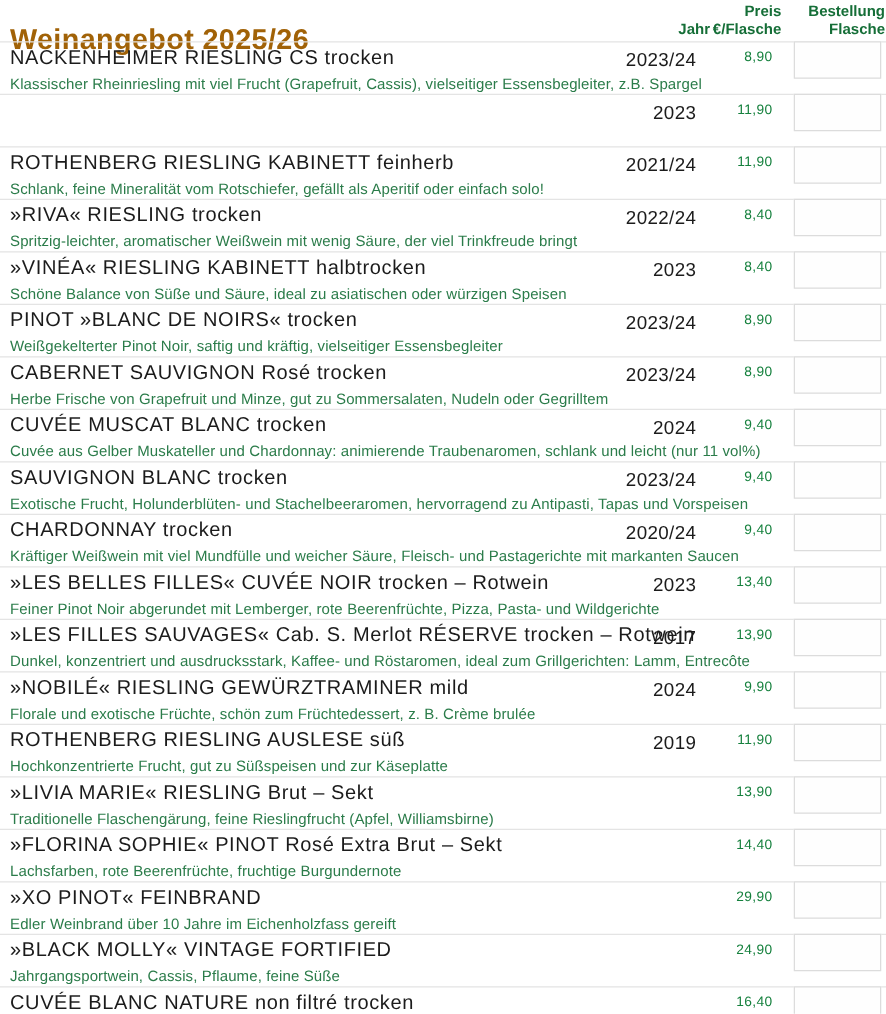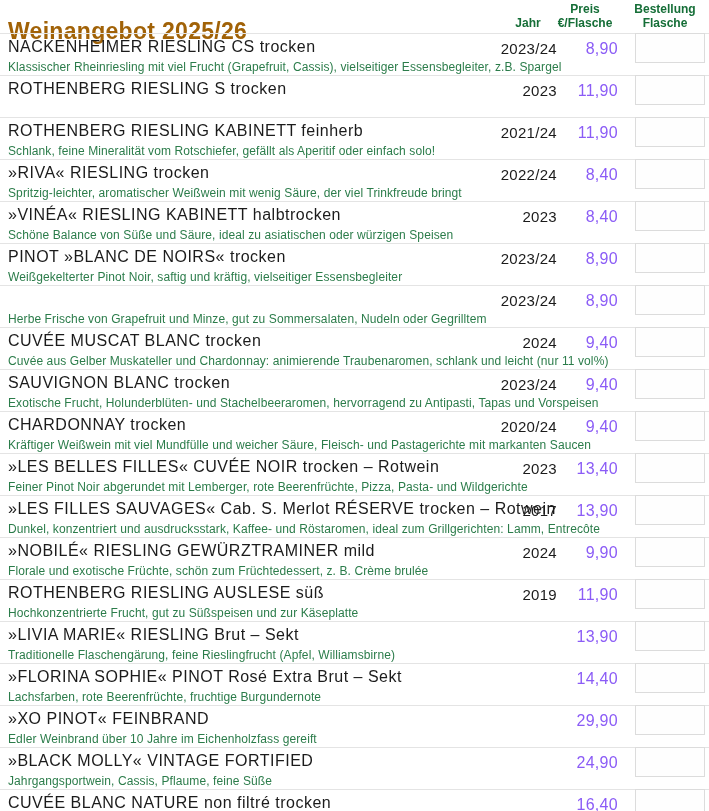--- a/index.html
+++ b/index.html
@@ -35,21 +35,21 @@
     color: #a16207;
     white-space: nowrap;
   }
   .col-head {
     position: absolute;
     bottom: 3px;
     font-size: 12px;
     line-height: 14px;
     font-weight: 700;
     color: #156e37;
-    text-align: center;
+    text-align: right;
     white-space: nowrap;
   }
   .col-head.year  { left: 488px; width: 80px; }
   .col-head.price { left: 545px; width: 80px; }
   .col-head.order { left: 622px; width: 86px; }
   
   .rows { position: absolute; top: 33px; left: 0; right: 0; }
   .row {
     position: relative;
     height: 41px;
@@ -81,23 +81,23 @@
     font-size: 15px;
     letter-spacing: 0.3px;
     color: #1b1b1b;
     text-align: right;
     white-space: nowrap;
   }
   .row .price {
     position: absolute;
     right: 91px;
     top: 6px;
-    font-size: 16px;
+    font-size: 11px;
     letter-spacing: 0.3px;
-    color: #8b5cf6;
+    color: #15803d;
     text-align: right;
     white-space: nowrap;
   }
   .row .order-box {
     position: absolute;
     right: 4px;
     top: -1px;
     width: 70px;
     height: 30px;
     box-sizing: border-box;
@@ -138,21 +138,20 @@
   <div class="rows">
     <div class="row">
       <div class="name">NACKENHEIMER RIESLING CS trocken</div>
       <div class="desc">Klassischer Rheinriesling mit viel Frucht (Grapefruit, Cassis), vielseitiger Essensbegleiter, z.B. Spargel</div>
       <div class="year">2023/24</div>
       <div class="price">8,90</div>
       <input class="order-box" type="text" placeholder="" style="">
     </div>
 
     <div class="row">
-      <div class="name">ROTHENBERG RIESLING S trocken</div>
       <div class="year">2023</div>
       <div class="price">11,90</div>
       <input class="order-box" type="text" placeholder="" style="">
     </div>
 
     <div class="row">
       <div class="name">ROTHENBERG RIESLING KABINETT feinherb</div>
       <div class="desc">Schlank, feine Mineralität vom Rotschiefer, gefällt als Aperitif oder einfach solo!</div>
       <div class="year">2021/24</div>
       <div class="price">11,90</div>
@@ -177,20 +176,21 @@
 
     <div class="row">
       <div class="name">PINOT »BLANC DE NOIRS« trocken</div>
       <div class="desc">Weißgekelterter Pinot Noir, saftig und kräftig, vielseitiger Essensbegleiter</div>
       <div class="year">2023/24</div>
       <div class="price">8,90</div>
       <input class="order-box" type="text" placeholder="" style="">
     </div>
 
     <div class="row">
+      <div class="name">CABERNET SAUVIGNON Rosé trocken</div>
       <div class="desc">Herbe Frische von Grapefruit und Minze, gut zu Sommersalaten, Nudeln oder Gegrilltem</div>
       <div class="year">2023/24</div>
       <div class="price">8,90</div>
       <input class="order-box" type="text" placeholder="" style="">
     </div>
 
     <div class="row">
       <div class="name">CUVÉE MUSCAT BLANC  trocken</div>
       <div class="desc">Cuvée aus Gelber Muskateller und Chardonnay: animierende Traubenaromen, schlank und leicht (nur 11 vol%)</div>
       <div class="year">2024</div>

